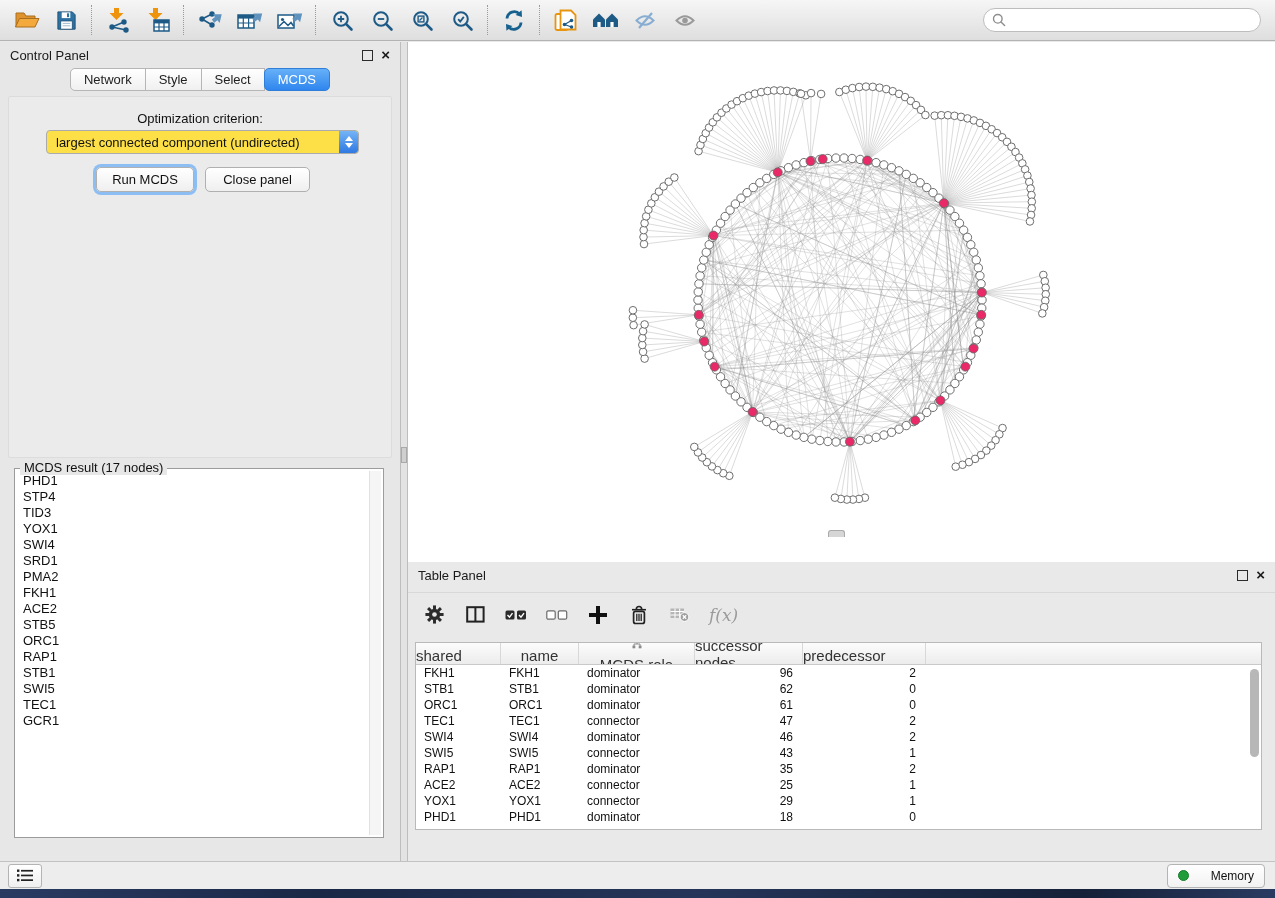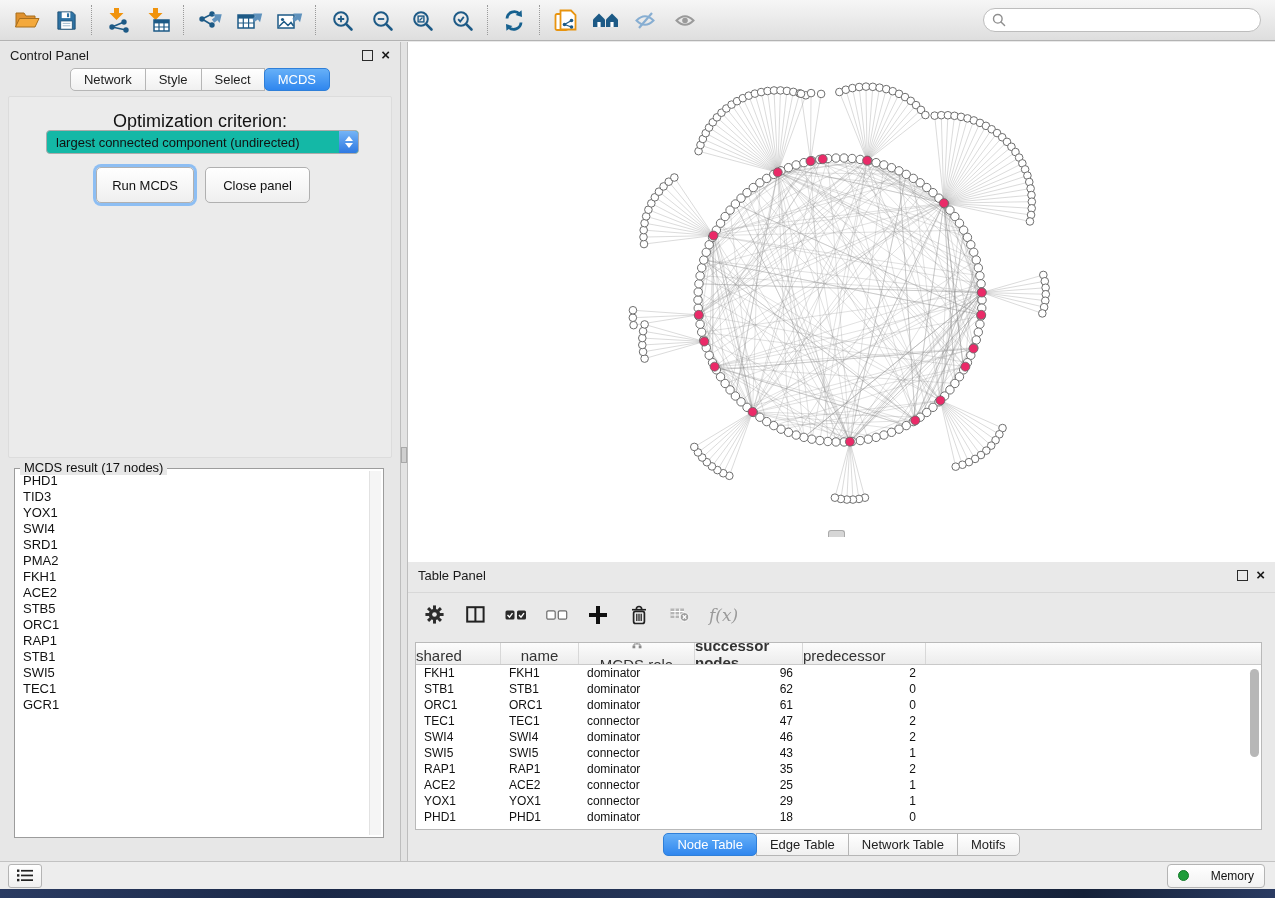--- a/index.html
+++ b/index.html
@@ -24,29 +24,29 @@
   .float-glyph{width:9px;height:9px;border:1.6px solid #2b2b2b;display:inline-block;}
   .close-glyph{font-size:15px;font-weight:bold;color:#1a1a1a;line-height:10px;}
   .seg-bar{display:flex;justify-content:center;}
   .seg{border:1px solid #b6b6b6;margin-left:-1px;background:linear-gradient(#ffffff,#f0f0f0);
     padding:3px 13px;font-size:13px;color:#222;position:relative;}
   .seg:first-child{border-radius:5px 0 0 5px;margin-left:0;}
   .seg:last-child{border-radius:0 5px 5px 0;}
   .seg.active{background:linear-gradient(#66b0f8,#2f86ee);color:#fff;border-color:#2f7fd8;border-radius:5px;z-index:1;}
   #cp-sub{position:absolute;left:8px;top:54px;width:384px;height:362px;background:#ebebeb;
     border:1px solid #dcdcdc;border-radius:2px;box-sizing:border-box;}
-  #crit-label{position:absolute;left:0;top:14px;width:100%;text-align:center;font-size:18px;color:#111;}
-  #crit-select{position:absolute;left:37px;top:33px;width:313px;height:24px;background:#14b8a6;
+  #crit-label{position:absolute;left:0;top:14px;width:100%;text-align:center;font-size:13px;color:#111;}
+  #crit-select{position:absolute;left:37px;top:33px;width:313px;height:24px;background:#fde047;
     border:1px solid #ababab;border-radius:4px;display:flex;align-items:center;box-sizing:border-box;overflow:hidden;}
   #crit-select .val{flex:1;font-size:13px;color:#111;padding-left:9px;white-space:nowrap;}
   #crit-stepper{width:19px;height:100%;background:linear-gradient(#74b4f6,#2f79e2);
     display:flex;flex-direction:column;align-items:center;justify-content:center;gap:2px;border-radius:0 3px 3px 0;}
   .tri-up{width:0;height:0;border-left:4px solid transparent;border-right:4px solid transparent;border-bottom:5px solid #fff;}
   .tri-dn{width:0;height:0;border-left:4px solid transparent;border-right:4px solid transparent;border-top:5px solid #fff;}
-  .push-btn{position:absolute;top:70px;height:36px;background:linear-gradient(#ffffff,#efefef);
+  .push-btn{position:absolute;top:70px;height:25px;background:linear-gradient(#ffffff,#efefef);
     border:1px solid #b0b0b0;border-radius:5px;font-size:13px;color:#111;
     display:flex;align-items:center;justify-content:center;box-sizing:border-box;}
   #run-btn{left:87px;width:98px;box-shadow:0 0 0 3px #8dbef3;}
   #closepanel-btn{left:196px;width:105px;}
   #mcds-group{position:absolute;left:14px;top:426px;width:370px;height:370px;background:#fff;
     border:1px solid #9c9c9c;box-sizing:border-box;}
   #mcds-legend{position:absolute;top:-9px;left:5px;background:#e7e7e7;padding:0 4px;font-size:13px;color:#111;}
   #mcds-list{position:absolute;left:1px;top:4px;right:14px;bottom:2px;overflow:hidden;padding-left:7px;}
   .mcds-item{font-size:13px;line-height:16px;color:#111;}
   #mcds-scroll{position:absolute;top:2px;right:2px;width:11px;bottom:2px;background:#f5f5f5;border-left:1px solid #e2e2e2;}
@@ -274,20 +274,21 @@
             <span class="tri-dn"></span>
         </span>
       </div>
       <div class="push-btn" id="run-btn">Run MCDS</div>
       <div class="push-btn" id="closepanel-btn">Close panel</div>
     </div>
     <div id="mcds-group">
       <span id="mcds-legend">MCDS result (17 nodes)</span>
       <div id="mcds-list">
           <div class="mcds-item">PHD1</div>
+          <div class="mcds-item">STP4</div>
           <div class="mcds-item">TID3</div>
           <div class="mcds-item">YOX1</div>
           <div class="mcds-item">SWI4</div>
           <div class="mcds-item">SRD1</div>
           <div class="mcds-item">PMA2</div>
           <div class="mcds-item">FKH1</div>
           <div class="mcds-item">ACE2</div>
           <div class="mcds-item">STB5</div>
           <div class="mcds-item">ORC1</div>
           <div class="mcds-item">RAP1</div>
@@ -1048,21 +1049,21 @@
           </div>
           <div class="th" style="width: 116px;">
             <span><svg width="10" height="10" viewBox="0 0 10 10">
                 <rect x="3.6" y="0.5" width="2.8" height="2.8" fill="#8a8a8a"></rect>
                 <rect x="0.5" y="6.5" width="2.8" height="2.8" fill="#8a8a8a"></rect>
                 <rect x="6.7" y="6.5" width="2.8" height="2.8" fill="#8a8a8a"></rect>
                 <path d="M5 3.3 V5 M2 6.7 V5 H8 V6.7" stroke="#8a8a8a" fill="none"></path>
               </svg></span>
             <span>MCDS role</span>
           </div>
-          <div class="th" style="width: 108px; font-weight: bold;">
+          <div class="th" style="width: 108px;">
             <span><svg width="10" height="10" viewBox="0 0 10 10">
                 <rect x="3.6" y="0.5" width="2.8" height="2.8" fill="#8a8a8a"></rect>
                 <rect x="0.5" y="6.5" width="2.8" height="2.8" fill="#8a8a8a"></rect>
                 <rect x="6.7" y="6.5" width="2.8" height="2.8" fill="#8a8a8a"></rect>
                 <path d="M5 3.3 V5 M2 6.7 V5 H8 V6.7" stroke="#8a8a8a" fill="none"></path>
               </svg></span>
             <span>successor nodes</span>
             <span><svg width="9" height="6" viewBox="0 0 9 6">
                 <path d="M1 1 L4.5 4.5 L8 1" stroke="#555" stroke-width="1.4" fill="none"></path>
               </svg></span>
@@ -1146,26 +1147,20 @@
             <div class="td" style="width: 85px;">PHD1</div>
             <div class="td" style="width: 78px;">PHD1</div>
             <div class="td" style="width: 116px;">dominator</div>
             <div class="td num" style="width: 108px;">18</div>
             <div class="td num" style="width: 123px;">0</div>
           </div>
         </div>
       <div id="tbl-scroll"></div>
     </div>
 
-    <div class="seg-bar" id="tp-tabs">
-        <div class="seg active">Node Table</div>
-        <div class="seg">Edge Table</div>
-        <div class="seg">Network Table</div>
-        <div class="seg">Motifs</div>
-      </div>
   </div>
 
   <div id="status-bar">
     <div id="list-btn">
       <svg width="16" height="13" viewBox="0 0 16 13">
         <g fill="#222">
             <rect x="0" y="0.5" width="2.4" height="2.4"></rect>
             <rect x="0" y="5.2" width="2.4" height="2.4"></rect>
             <rect x="0" y="9.9" width="2.4" height="2.4"></rect>
         <rect x="4" y="0.9" width="12" height="1.7"></rect>

